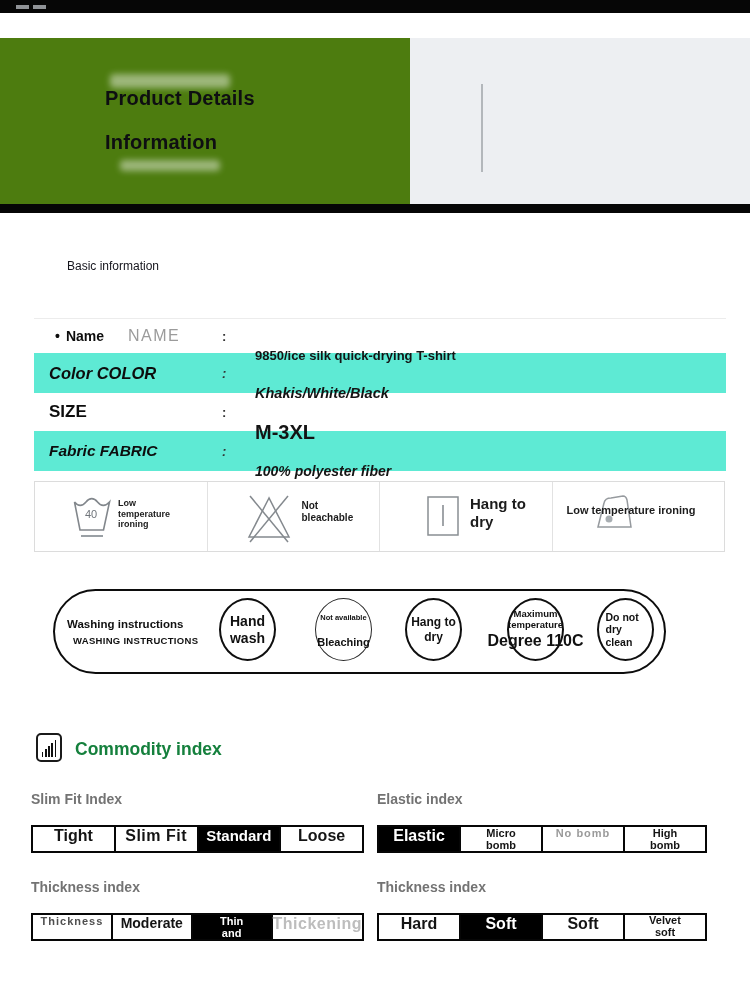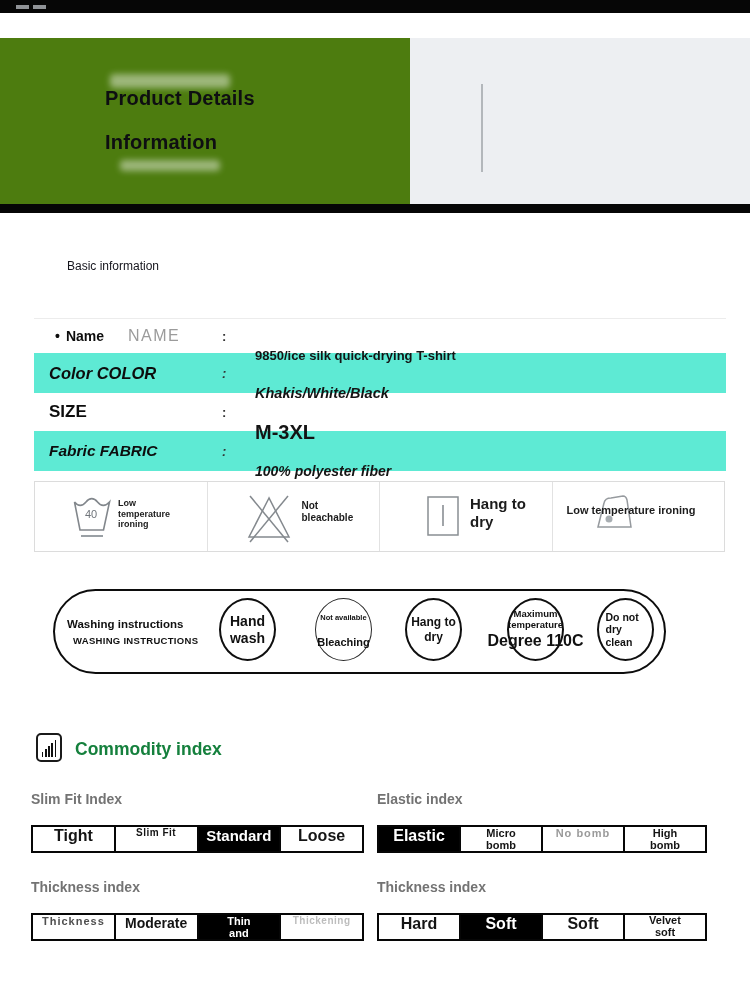--- a/index.html
+++ b/index.html
@@ -90,21 +90,21 @@
   .s1 { left:377px; top:791px; width:330px; }
   .s2 { left:31px;  top:879px; width:333px; }
   .s3 { left:377px; top:879px; width:330px; }
   .ititle { font-size:14px; font-weight:700; color:#737373; }
   .itbl { position:absolute; left:0; top:34px; width:100%; height:28px;
           border:2px solid #060606; background:#fff; display:flex; }
   .cell { flex:1; display:flex; justify-content:center; text-align:center; font-weight:700; color:#141414; }
   .cell + .cell { border-left:2px solid #060606; }
   .cell.sel { background:#000; color:#fff; }
   .t16 { font-size:16px; } .t15 { font-size:15px; } .t14 { font-size:14px; }
-  .t12ls { font-size:10px; letter-spacing:.5px; }
+  .t12ls { font-size:16px; letter-spacing:.5px; }
   .t11 { font-size:11px; }
   .ls1 { letter-spacing:1px; }
   .wrap40 { display:inline-block; width:40px; line-height:1.1; }
   .wrap36 { display:inline-block; width:36px; line-height:1.1; }
   .wrap30 { display:inline-block; width:30px; line-height:1.1; }
   .wrap44 { display:inline-block; width:44px; line-height:1.05; }
   .mut  { color:#9a9a9a; }
   .mutD { color:#4f4f4f; }
   .mutL { color:#bdbdbd; }
   .onbGray { color:#c9c9c9; }

